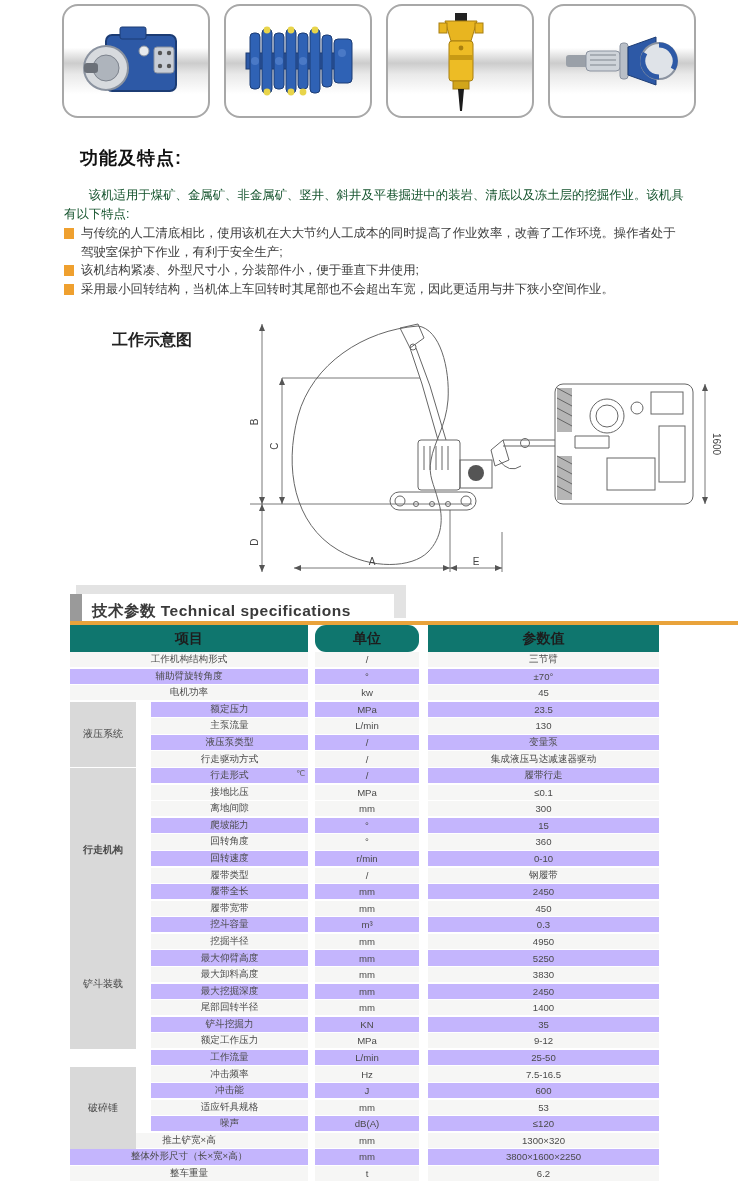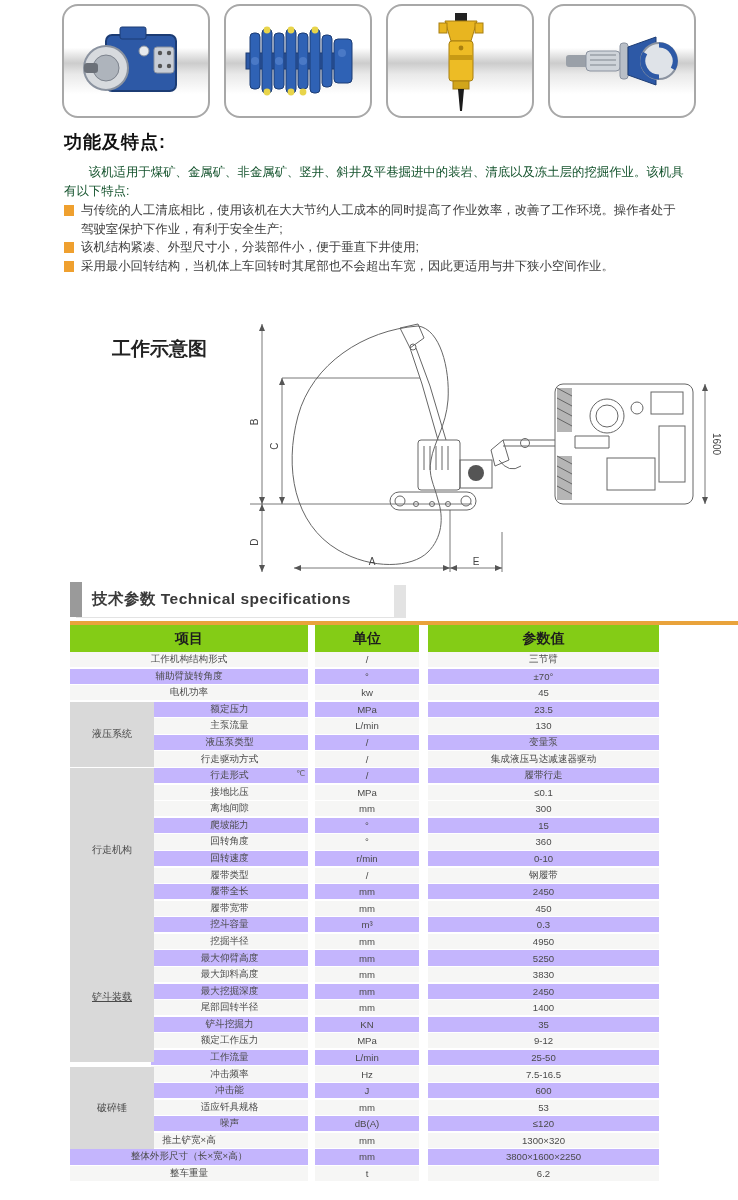--- a/index.html
+++ b/index.html
@@ -8,61 +8,61 @@
 
   
   #products{position:absolute;left:62px;top:4px;display:flex;gap:14px;}
   .card{width:144px;height:110px;border:2px solid #a8a8a8;border-radius:16px;
         background:linear-gradient(180deg,#ffffff 0%,#ffffff 38%,#cccccc 52%,#e9e9e9 62%,#ffffff 80%);
         display:flex;align-items:center;justify-content:center;overflow:hidden;}
   .card svg{display:block;}
 
   
   #features{position:absolute;left:64px;top:130px;width:620px;}
-  #features h2{margin:0;font-size:18px;font-weight:bold;color:#111;letter-spacing:1px;}
+  #features h2{margin:16px;font-size:18px;font-weight:bold;color:#111;letter-spacing:1px;}
   #features .intro{margin:9px 0 0 0;text-indent:2em;font-size:12.4px;line-height:18.6px;color:#14532d;}
   #feature-list{list-style:none;margin:1px 0 0 0;padding:0;}
   #feature-list li{position:relative;padding-left:17px;font-size:12.4px;line-height:18.6px;color:#3c3c3c;}
   #feature-list li .sq{position:absolute;left:0;top:4px;width:10px;height:11px;background:#efa02f;}
 
   
   #diagram{position:absolute;left:0;top:322px;width:738px;height:256px;}
-  #diagram .dlabel{position:absolute;left:112px;top:8px;font-size:19px;font-weight:bold;color:#222;margin-top:6px;}
+  #diagram .dlabel{position:absolute;left:112px;top:8px;font-size:16px;font-weight:bold;color:#222;}
   #diagram svg{position:absolute;left:250px;top:0;}
   .dim{stroke:#555;stroke-width:0.8;fill:none;}
   .art{stroke:#666;stroke-width:1;fill:none;}
   .dimtxt{font-size:10px;fill:#444;font-family:"Liberation Sans",sans-serif;}
 
   
   #spec-header{position:absolute;left:70px;top:578px;height:40px;}
   #spec-header .echo{position:absolute;left:6px;top:7px;width:330px;height:33px;background:#e3e3e3;}
-  #spec-header .plate{position:absolute;left:0;top:4px;width:324px;height:35px;background:#fff;display:flex;align-items:center;}
+  #spec-header .plate{position:absolute;left:0;top:16px;width:324px;height:35px;background:#fff;display:flex;align-items:center;}
   #spec-header .bar{width:12px;height:35px;background:#9a9a9a;margin-right:10px;}
   #spec-header .txt{font-size:15.5px;color:#3a3a3a;font-weight:bold;letter-spacing:0.5px;white-space:nowrap;}
 
   
   #spec-table{position:absolute;left:70px;top:621px;width:589px;}
   #orange-bar{position:absolute;left:0;top:0;width:668px;height:4px;background:#e9a33b;}
   #thead{position:absolute;left:0;top:4px;display:flex;width:589px;}
-  .hc{height:27px;background:#84cc16;color:#1d1d1d;font-weight:bold;font-size:14px;
+  .hc{height:27px;background:#0f766e;color:#1d1d1d;font-weight:bold;font-size:14px;
       display:flex;align-items:center;justify-content:center;}
   .hc1{width:238px;margin-right:7px;}
-  .hc2{width:104px;margin-right:9px;}
+  .hc2{width:104px;margin-right:9px;border-radius:11px;}
   .hc3{width:231px;}
   #rows{position:absolute;left:0;top:31px;}
   .srow{display:flex;height:15.2px;margin-bottom:1.4px;}
   .cell{display:flex;align-items:center;justify-content:center;font-size:9.6px;color:#4a4a4a;position:relative;}
   .c-item{width:157px;}
   .c-full{width:238px;}
   .c-gslot{width:63px;margin-right:18px;}
   .c-unit{width:104px;margin-left:7px;}
   .c-val{width:231px;margin-left:9px;text-align:center;}
   .lt{background:#f6f6f5;}
   .dk{background:#c4b5fd;}
-  .gcell{position:absolute;left:0;width:84px;background:#d9d9d9;display:flex;align-items:center;
+  .gcell{position:absolute;left:0;width:66px;background:#d9d9d9;display:flex;align-items:center;
          justify-content:center;font-size:10px;color:#4a4a4a;}
   .suffix{position:absolute;right:3px;top:1px;font-size:8px;color:#666;}
 </style>
 </head>
 <body>
 
 <div id="page">
 
   <div id="products">
     <div class="card">
@@ -412,18 +412,18 @@
           <div class="cell c-unit dk">mm</div>
           <div class="cell c-val dk">3800×1600×2250</div>
         </div>
         <div class="srow">
           <div class="cell c-full lt">整车重量</div>
           <div class="cell c-unit lt">t</div>
           <div class="cell c-val lt">6.2</div>
         </div>
       </div>
   <div class="gcell" style="top: 80.8px; height: 65px;">液压系统</div>
-      <div class="gcell" style="top: 147.2px; height: 164.6px;">行走机构</div>
-      <div class="gcell" style="top: 310px; height: 131.4px; text-decoration: underline;">铲斗装载</div>
+      <div class="gcell" style="top: 147.2px; height: 164.6px; font-weight: bold;">行走机构</div>
+      <div class="gcell" style="top: 297px; height: 131.4px;">铲斗装载</div>
       <div class="gcell" style="top: 446px; height: 81.6px;">破碎锤</div>
     </div>
 
 </div>
 
 </body></html>

